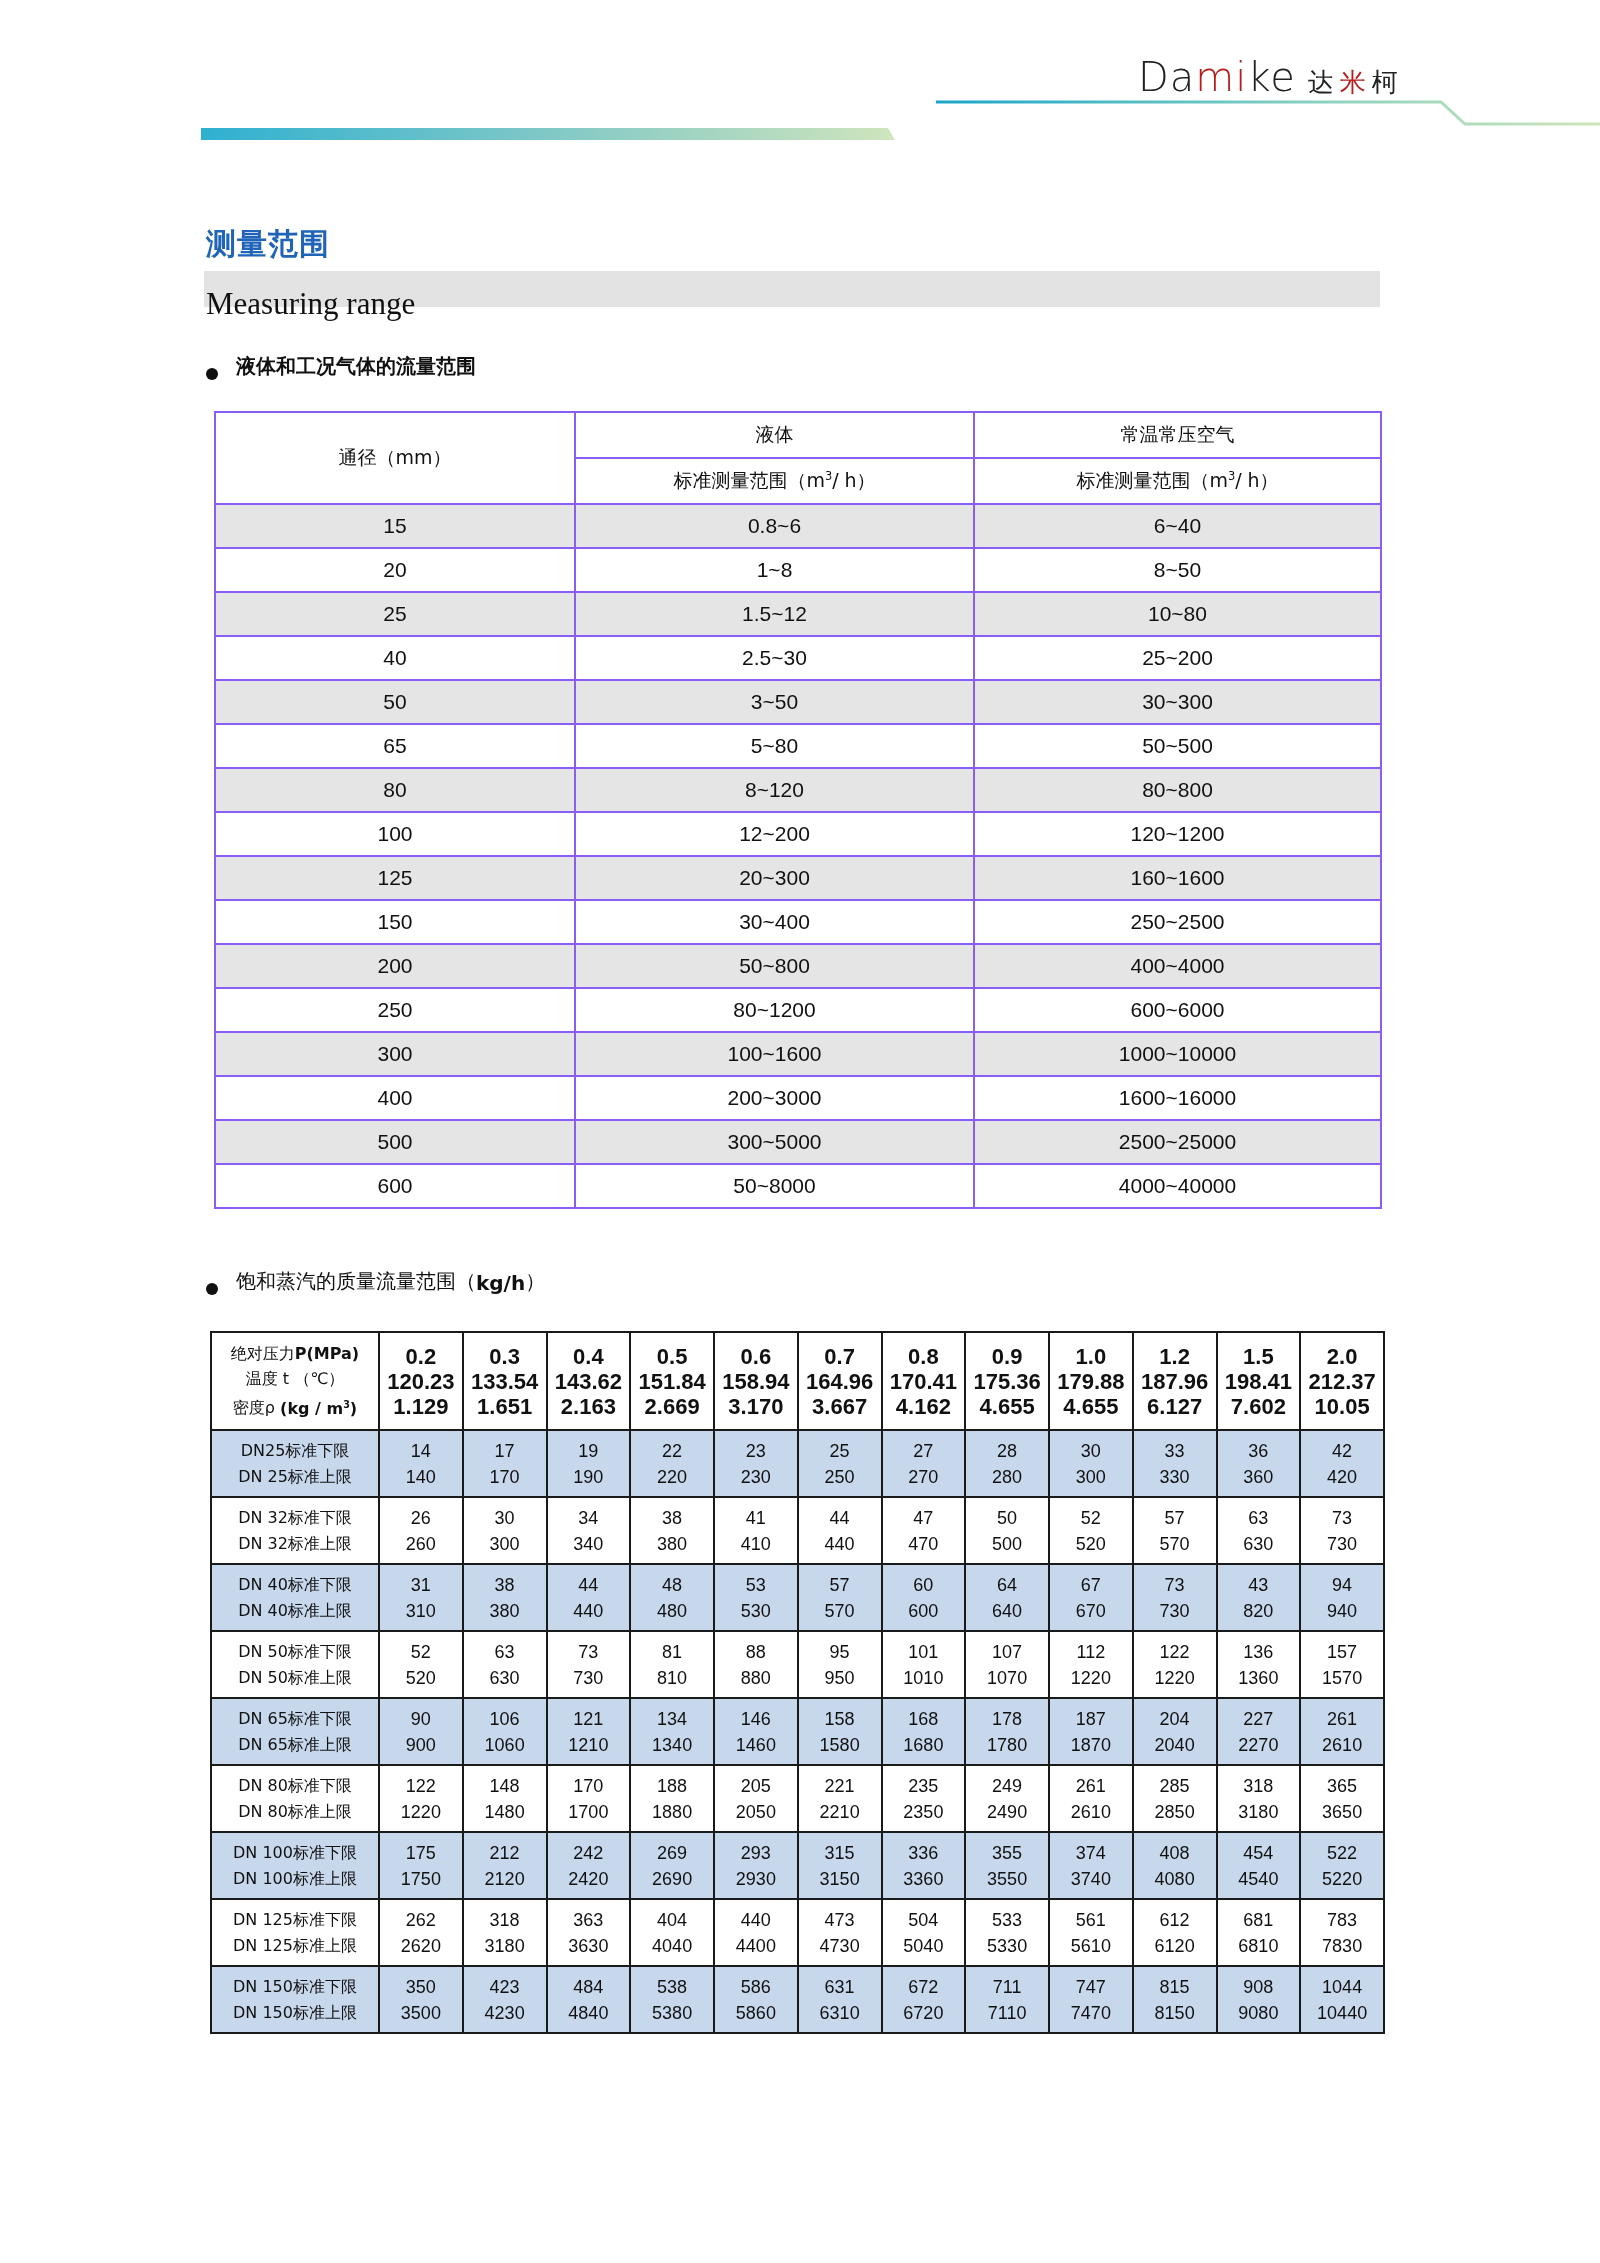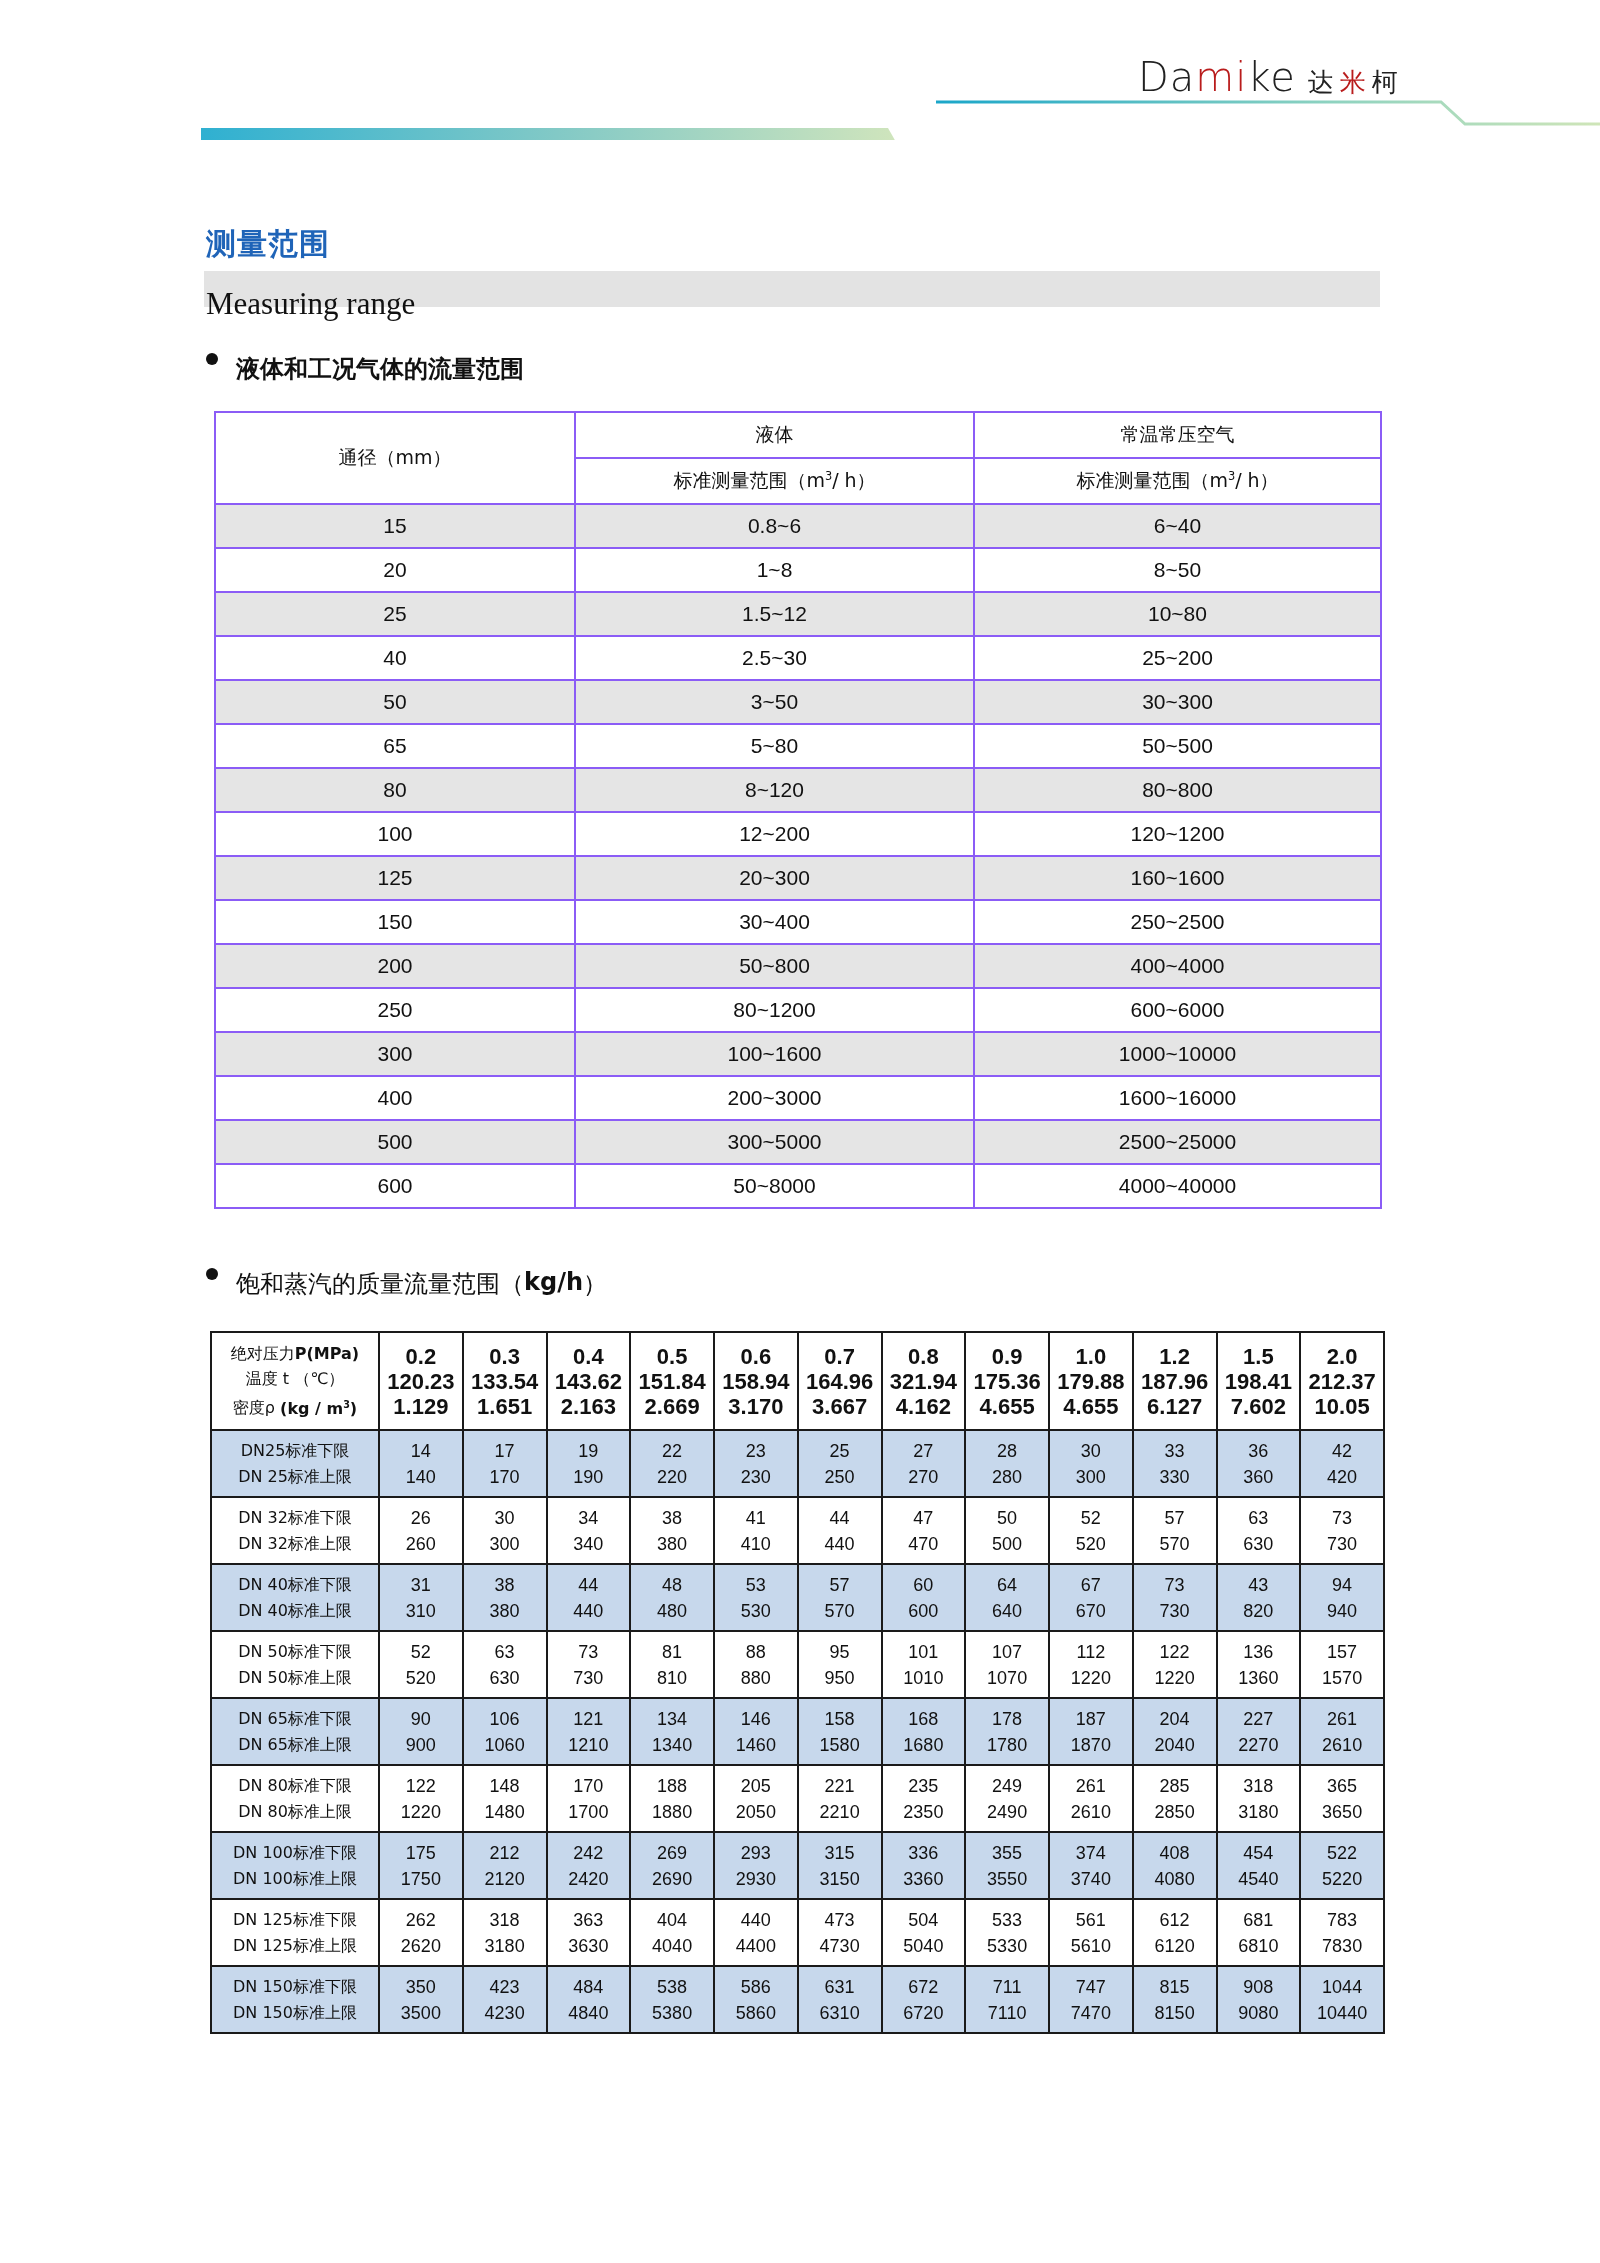--- a/index.html
+++ b/index.html
@@ -12,21 +12,21 @@
   .brand .accent { color: #b91c1c; }
   .brand .cn { margin-left: 12px; font-size: 26px; letter-spacing: 6px; }
   .header-line { position: absolute; left: 0; top: 0; width: 1600px; height: 140px; pointer-events: none; }
 
   
   .title-cn { position: absolute; left: 206px; top: 224px; font-size: 30px; font-weight: bold; color: #1f64b8;
               font-family: "DejaVu Sans", sans-serif; letter-spacing: 1px; }
   .title-en-bar { position: absolute; left: 204px; top: 271px; width: 1176px; height: 36px; background: #e3e3e3; }
   .title-en { position: absolute; left: 206px; top: 286px; font-size: 31px; line-height: 36px; color: #111; font-family: Liberation Serif, serif; }
 
-  .section-head { position: absolute; left: 206px; font-size: 24px; font-family: "DejaVu Sans", sans-serif; color: #111; display: flex; align-items: flex-start; }
+  .section-head { position: absolute; left: 206px; font-size: 20px; font-family: "DejaVu Sans", sans-serif; color: #111; display: flex; align-items: flex-end; }
   .section-head .dot { width: 12px; height: 12px; border-radius: 50%; background: #111; margin-right: 18px; display: inline-block; }
   .section-head .b { font-weight: bold; }
 
   
   table { border-collapse: collapse; position: absolute; }
   .t1 { left: 214px; top: 411px; width: 1168px; }
   .t1 td { border: 2px solid #8b5cf6; text-align: center; font-size: 21px; height: 42px; padding: 0; color: #111; }
   .t1 .hd { font-family: "DejaVu Sans", sans-serif; font-size: 19px; }
   .t1 tr.blue td { background: #e5e5e5; }
   sup { font-size: 0.6em; }
@@ -214,21 +214,21 @@
           <span class="ln">158.94</span>
           <span class="ln">3.170</span>
         </td>
         <td>
           <span class="ln">0.7</span>
           <span class="ln">164.96</span>
           <span class="ln">3.667</span>
         </td>
         <td>
           <span class="ln">0.8</span>
-          <span class="ln">321.94</span>
+          <span class="ln">170.41</span>
           <span class="ln">4.162</span>
         </td>
         <td>
           <span class="ln">0.9</span>
           <span class="ln">175.36</span>
           <span class="ln">4.655</span>
         </td>
         <td>
           <span class="ln">1.0</span>
           <span class="ln">179.88</span>

